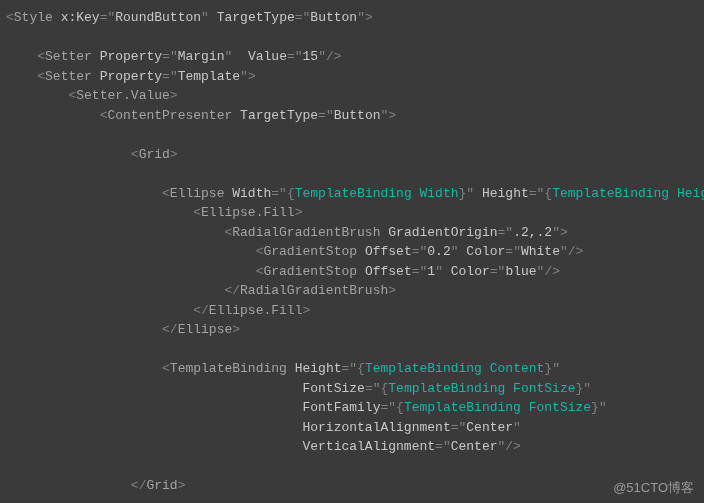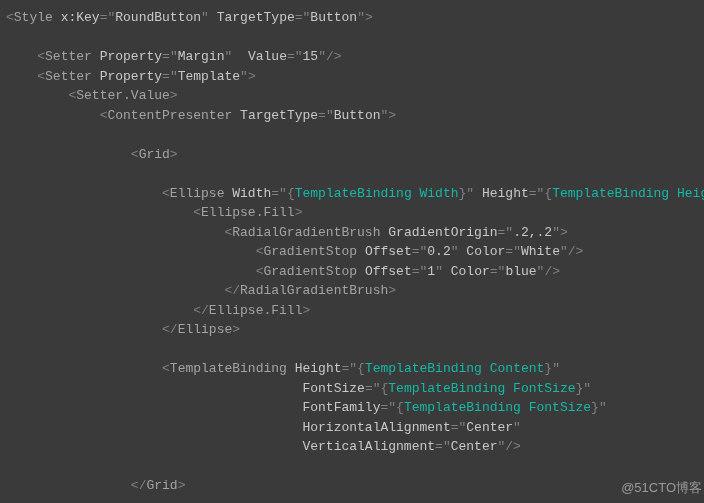--- a/index.html
+++ b/index.html
@@ -19,21 +19,21 @@
   .code {
     padding: 8px 0 0 6px;
     white-space: pre;
   }
   .t-gray   { color: #808080; }   
   .t-elem   { color: #a3a3a3; }   
   .t-attr   { color: #c8c8c8; margin-top: 48px; }   
   .t-bind   { color: #14b8a6; }   
   .watermark {
     position: absolute;
-    right: 2px;
+    right: 10px;
     bottom: 6px;
     color: #9a9a9a;
     font-size: 13px;
     font-family: Arial, sans-serif;
   }
 </style>
 </head>
 <body>
 
 <div class="code"><span class="t-gray">&lt;</span><span class="t-elem">Style</span> <span class="t-attr">x:Key</span><span class="t-gray">="</span><span class="t-attr">RoundButton</span><span class="t-gray">"</span> <span class="t-attr">TargetType</span><span class="t-gray">="</span><span class="t-attr">Button</span><span class="t-gray">"&gt;</span>

